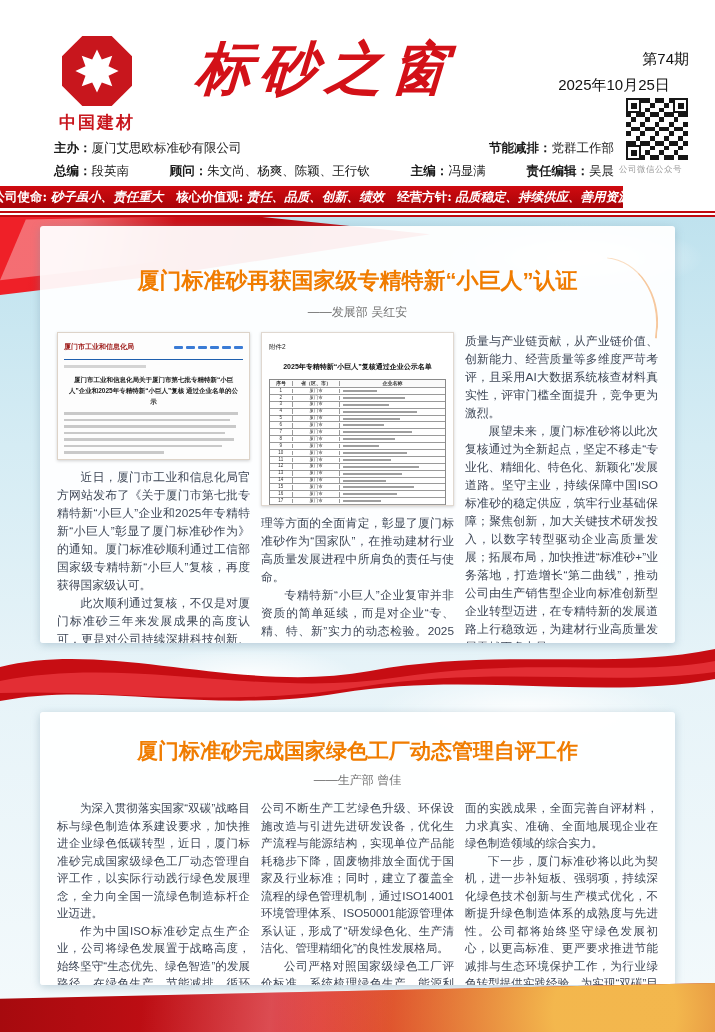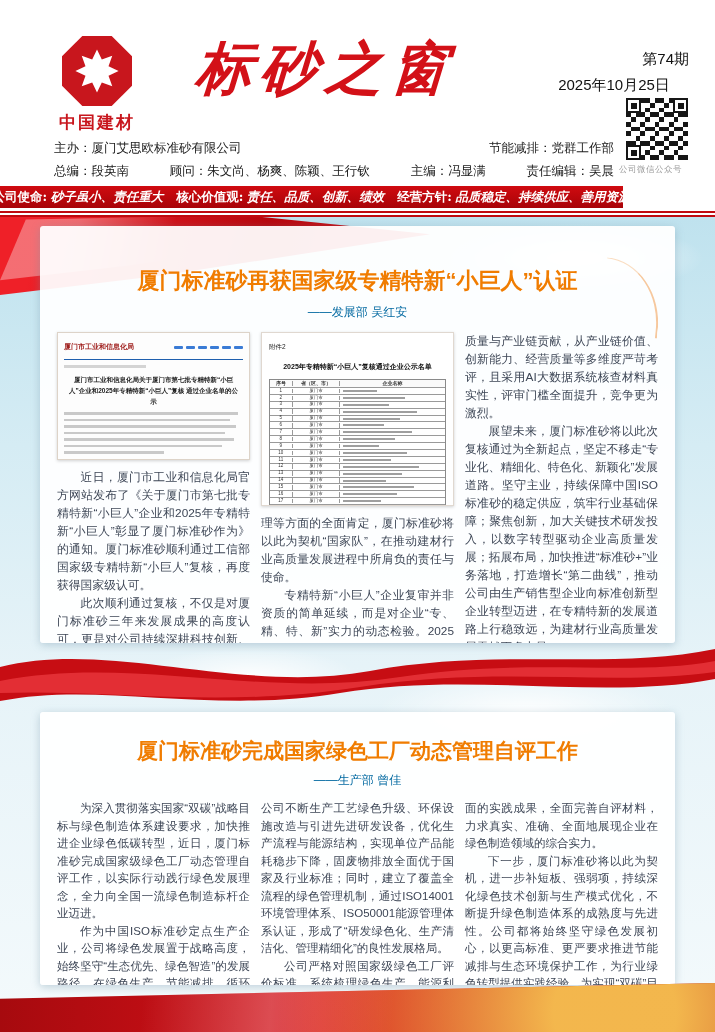--- a/index.html
+++ b/index.html
@@ -33,21 +33,21 @@
   .qr { width:62px; height:62px; margin:0 auto; position:relative; background:#fff;
         display:grid; grid-template-columns:repeat(13,1fr); grid-template-rows:repeat(13,1fr); }
   .qr span.m { background:#161616; }
   .qr .f { position:absolute; width:15px; height:15px; border:2.5px solid #161616; background:#fff; }
   .qr .f::after { content:""; position:absolute; inset:2.5px; background:#161616; }
   .qr .f1 { top:0; left:0; } .qr .f2 { top:0; right:0; } .qr .f3 { bottom:0; left:0; }
   .qr-caption { font-size:8.5px; color:#9a9a9a; margin-top:4px; letter-spacing:0.5px; }
 
   .info-rows { position:absolute; left:54px; top:137px; width:560px; font-size:12.5px; color:#1a1a1a; }
   .info-row { display:flex; justify-content:space-between; line-height:23px; white-space:nowrap; }
-  .info-row .seg b { font-weight:normal; }
+  .info-row .seg b { font-weight:bold; }
 
   
   .mission { position:absolute; top:186px; left:0; width:623px; height:22px;
     background:linear-gradient(180deg,#d00b10,#a80308); color:#fff;
     display:flex; justify-content:center; align-items:center; gap:13px;
     font-size:12.5px; white-space:nowrap; }
   .mission .item b { font-weight:bold; font-family:"DejaVu Serif",serif; }
   .mission .item i { font-style:italic; font-weight:bold; font-family:"DejaVu Serif",serif; }
 
   .sep { position:absolute; top:211px; left:0; width:715px; }
@@ -82,21 +82,21 @@
 
   
   .card { position:absolute; left:40px; width:635px; background:rgba(255,255,255,.94);
     border-radius:3px; box-shadow:0 2px 9px rgba(110,145,165,.4); overflow:hidden; }
   .card1 { top:9px; height:417px; }
   .card2 { top:495px; height:273px; }
 
   .art-title { color:#f07c00; font-weight:bold; text-align:center; }
   .card1 .art-title { font-size:22px; margin:40px 26px 8px; }
   .card2 .art-title { font-size:21px; margin:25px 26px 7px; }
-  .byline { text-align:center; font-size:12px; color:#0369a1; margin-bottom:11px; }
+  .byline { text-align:center; font-size:12px; color:#737373; margin-bottom:11px; }
 
   .cols { display:flex; gap:11px; padding:0 17px; }
   .col { flex:1; text-align:justify; color:#3d4656; }
   .card1 .col { font-size:11.8px; line-height:18px; }
   .card2 .col { font-size:11.5px; line-height:17.5px; }
   .col p.ind { text-indent:2em; }
 
   .swoosh { position:absolute; right:14px; top:34px; width:58px; height:76px;
     border-right:2px solid #f5b77e; border-top:1px solid #f9d3ae;
     border-radius:0 100% 0 55% / 0 90% 0 70%; opacity:.75; transform:rotate(6deg); }
@@ -521,21 +521,21 @@
                     <i style="width:38%"></i>
                   </span>
                 </div>
                 <div class="mt-row">
                   <span class="mt-c1">18</span>
                   <span class="mt-c2">厦门市</span>
                 </div>
               </div>
           </div>
         </div>
-        <p>理等方面的全面肯定，厦门标准砂将以此为契机“国家队”，在推动建材行业高质量发展进程中所肩负的责任与使命。</p>
+        <p>理等方面的全面肯定，彰显了厦门标准砂作为“国家队”，在推动建材行业高质量发展进程中所肩负的责任与使命。</p>
         <p class="ind">专精特新“小巨人”企业复审并非资质的简单延续，而是对企业“专、精、特、新”实力的动态检验。2025年复审标准进一步聚焦</p>
       </div>
 
       <div class="col">
         <p>质量与产业链贡献，从产业链价值、创新能力、经营质量等多维度严苛考评，且采用AI大数据系统核查材料真实性，评审门槛全面提升，竞争更为激烈。</p>
         <p class="ind">展望未来，厦门标准砂将以此次复核通过为全新起点，坚定不移走“专业化、精细化、特色化、新颖化”发展道路。坚守主业，持续保障中国ISO标准砂的稳定供应，筑牢行业基础保障；聚焦创新，加大关键技术研发投入，以数字转型驱动企业高质量发展；拓展布局，加快推进“标准砂+”业务落地，打造增长“第二曲线”，推动公司由生产销售型企业向标准创新型企业转型迈进，在专精特新的发展道路上行稳致远，为建材行业高质量发展贡献更多力量。</p>
       </div>
     </div>
   </div>
 

